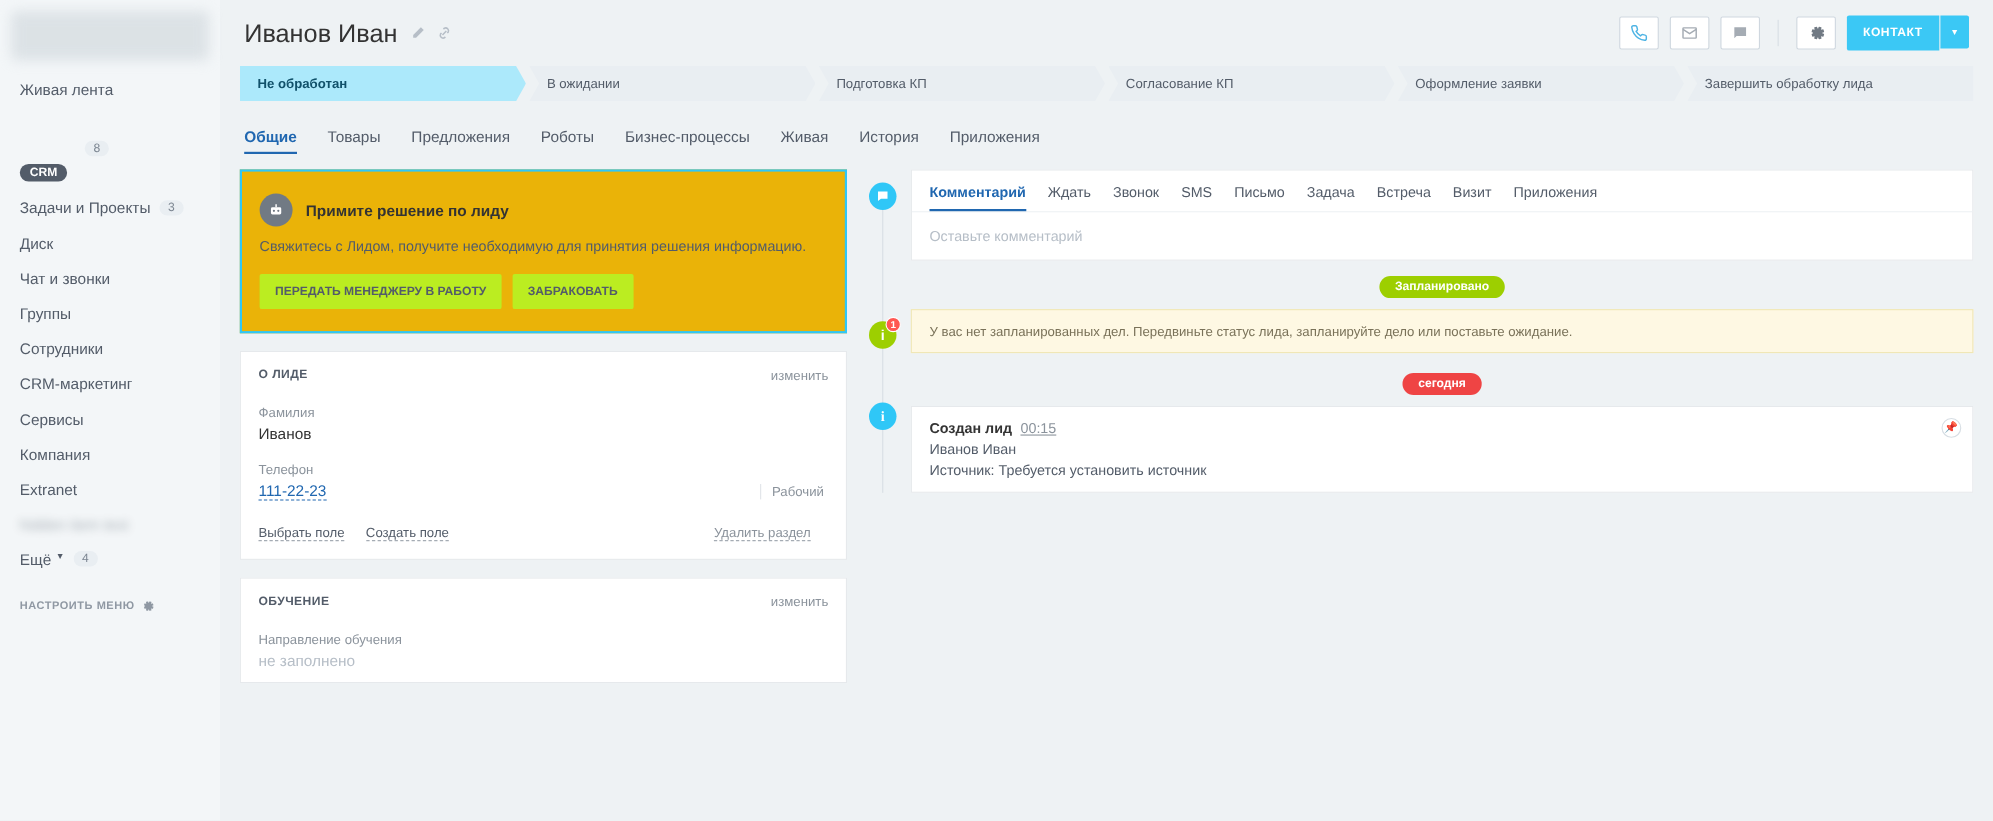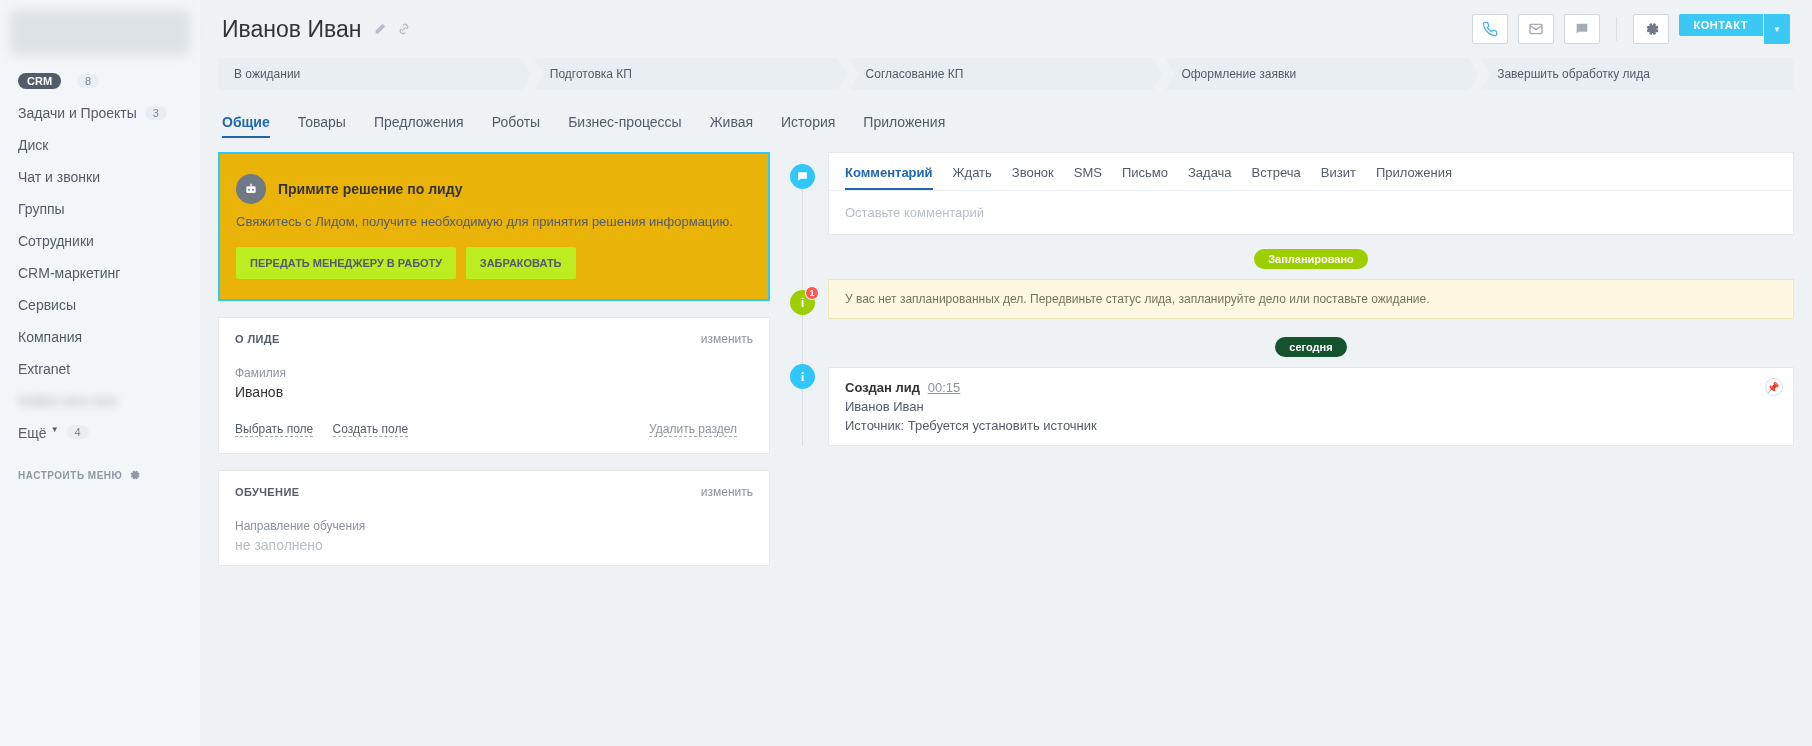--- a/index.html
+++ b/index.html
@@ -3,36 +3,36 @@
 <meta charset="utf-8">
 <style>
 * { box-sizing: border-box; margin: 0; padding: 0; }
 body { font-family: -apple-system, BlinkMacSystemFont, "Segoe UI", Helvetica, Arial, sans-serif; font-size: 13px; color: #333; background: #eef2f4; overflow-x: hidden; }
 .app { display: flex; height: 100vh; min-height: 646px; }
 .sidebar { width: 200px; background: linear-gradient(#f3f6f8,#f3f6f8); padding-top: 10px; flex-shrink: 0; }
 .logo-blur { height: 45px; margin: 0 10px 10px; background: #cdd5da; border-radius: 4px; filter: blur(6px); opacity: .6; }
 .nav-item { display: flex; align-items: center; padding: 8px 18px; color: #535c69; font-size: 14px; cursor: pointer; }
 .nav-item.active .pill { background: #535c69; color: #fff; }
 .nav-item.blurred span { filter: blur(4px); opacity: .45; }
-.pill { background: #535c69; color: #fff; border-radius: 10px; padding: 2px 9px; font-size: 11px; font-weight: 600; margin-right: 8px; }
+.pill { background: #535c69; color: #fff; border-radius: 10px; padding: 2px 9px; font-size: 11px; font-weight: 600; margin-right: 8px; margin-top: 44px; }
 .badge-count { background: #e9eef2; color: #7b8591; border-radius: 10px; padding: 1px 8px; font-size: 11px; margin-left: 8px; }
 .nav-more { display: flex; align-items: flex-start; padding: 8px 18px; color: #535c69; font-size: 14px; cursor: pointer; }
 .nav-more .tri { margin-left: 4px; font-size: 8px; }
 .nav-config { padding: 20px 18px; color: #8f98a3; font-size: 10px; letter-spacing: .5px; font-weight: 600; display: flex; align-items: center; }
 .gear-mini { width: 12px; height: 12px; margin-left: 6px; }
 .main { flex: 1; background: #eef2f4; overflow-y: auto; }
 .header { display: flex; align-items: center; padding: 14px 22px; }
 .page-title { font-size: 23px; font-weight: 300; color: #333; }
 .hdr-icons { display: flex; align-items: center; gap: 10px; color: #b6bec7; margin-left: 12px; }
 .hdr-icons svg { cursor: pointer; }
 .hdr-spacer { flex: 1; }
 .hdr-actions { display: flex; align-items: center; gap: 10px; }
 .sq-btn { width: 36px; height: 30px; border: 1px solid #cfd7df; background: #fff; border-radius: 2px; display: flex; align-items: center; justify-content: center; cursor: pointer; }
 .sep { width: 1px; height: 24px; background: #d7dee4; margin: 0 6px; }
-.contact-btn { background: #3bc8f5; color: #fff; font-size: 11px; font-weight: 700; letter-spacing: .5px; border: none; height: 22px; padding: 0 15px; border-radius: 2px 0 0 2px; cursor: pointer; }
+.contact-btn { background: #3bc8f5; color: #fff; font-size: 11px; font-weight: 700; letter-spacing: .5px; border: none; height: 32px; padding: 0 15px; border-radius: 2px 0 0 2px; cursor: pointer; }
 .contact-dd { background: #3bc8f5; color: #fff; border: none; height: 30px; width: 26px; border-radius: 0 2px 2px 0; margin-left: 1px; cursor: pointer; font-size: 8px; }
 .stages { display: flex; gap: 3px; padding: 0 18px 14px; }
 .stage { flex: 1; background: #e9eef2; padding: 9px 16px; font-size: 12px; color: #535c69; position: relative; cursor: pointer; clip-path: polygon(0 0, calc(100% - 9px) 0, 100% 50%, calc(100% - 9px) 100%, 0 100%, 9px 50%); }
 .stage:first-child { clip-path: polygon(0 0, calc(100% - 9px) 0, 100% 50%, calc(100% - 9px) 100%, 0 100%); }
 .stage.first-active { background: #ace9fb; color: #10516a; font-weight: 600; }
 .stage:last-child { clip-path: polygon(0 0, 100% 0, 100% 100%, 0 100%, 9px 50%); }
 .tabs { display: flex; gap: 28px; padding: 0 22px; border-bottom: none; }
 .tab { padding: 10px 0; font-size: 14px; color: #535c69; cursor: pointer; position: relative; }
 .tab.active { color: #2067b0; font-weight: 600; }
 .tab.active::after { content: ""; position: absolute; left: 0; right: 0; bottom: 2px; height: 2px; background: #2067b0; }
@@ -67,35 +67,38 @@
 .tl-badge-num { position: absolute; top: -4px; right: -4px; background: #ff5752; color: #fff; width: 14px; height: 14px; border-radius: 50%; font-size: 9px; display: flex; align-items: center; justify-content: center; border: 1px solid #fff; }
 .right-stack { margin-left: 38px; }
 .comment-box { background: #fff; border: 1px solid #e6e9ec; margin-bottom: 14px; }
 .comment-tabs { display: flex; gap: 20px; padding: 12px 16px 0; font-size: 13px; }
 .ctab { color: #535c69; cursor: pointer; padding-bottom: 10px; position: relative; }
 .ctab.active { color: #2067b0; font-weight: 600; }
 .ctab.active::after { content: ""; position: absolute; left: 0; right: 0; bottom: 0; height: 2px; background: #2067b0; }
 .comment-input { border-top: 1px solid #eef2f4; padding: 14px 16px; color: #b6bec7; font-size: 13px; cursor: text; }
 .status-pill { display: block; width: fit-content; margin: 0 auto 10px; padding: 4px 14px; border-radius: 12px; font-size: 11px; font-weight: 600; }
 .status-pill.green { background: #9dcf00; color: #fff; }
-.status-pill.blue { background: #14532d; color: #fff; }
+.status-pill.blue { background: #ef4444; color: #fff; }
 .note-card { background: #fef8e3; border: 1px solid #f0e7b6; padding: 12px 16px; font-size: 12px; color: #7a7259; margin-bottom: 18px; }
 .event-card { background: #fff; border: 1px solid #e6e9ec; padding: 12px 16px; font-size: 13px; position: relative; }
 .event-title { font-weight: 700; color: #333; }
 .event-time { color: #8b939c; font-weight: 400; margin-left: 4px; text-decoration: underline; }
 .event-line { color: #535c69; margin-top: 4px; }
 .pin-ic { position: absolute; right: 10px; top: 10px; width: 18px; height: 18px; border: 1px solid #d7dee4; border-radius: 50%; display: flex; align-items: center; justify-content: center; font-size: 10px; color: #8b939c; cursor: pointer; }
 svg { display: block; }
 </style>
 </head>
 <body>
 
 <div class="app">
   <aside class="sidebar">
     <div class="logo-blur"></div>
+    <div class="nav-item">
+        <span>Живая лента</span>
+      </div>
     <div class="nav-item active">
       <span class="pill">CRM</span>
       <span class="badge-count">8</span>
     </div>
     <div class="nav-item">
       <span>Задачи и Проекты</span>
       <span class="badge-count">3</span>
     </div>
     <div class="nav-item">
         <span>Диск</span>
@@ -173,20 +176,21 @@
             </svg>
           </button>
         <div style="display:flex">
           <button class="contact-btn">КОНТАКТ</button>
           <button class="contact-dd">▼</button>
         </div>
       </div>
     </div>
 
     <div class="stages">
+      <div class="stage first-active">Не обработан</div>
       <div class="stage">В ожидании</div>
       <div class="stage">Подготовка КП</div>
       <div class="stage">Согласование КП</div>
       <div class="stage">Оформление заявки</div>
       <div class="stage">Завершить обработку лида</div>
     </div>
 
     <div class="tabs">
       <div class="tab active">Общие</div>
       <div class="tab">Товары</div>
@@ -218,20 +222,27 @@
         </div>
 
         <div class="card">
           <div class="card-head">
             <span class="card-title">О ЛИДЕ</span>
             <span class="card-link-sm">изменить</span>
           </div>
           <div class="field">
             <div class="field-label">Фамилия</div>
             <div class="field-val">Иванов</div>
+          </div>
+          <div class="field">
+            <div class="field-label">Телефон</div>
+            <div class="phone-row">
+              <span class="field-val link">111-22-23</span>
+              <span class="phone-type">Рабочий</span>
+            </div>
           </div>
           <div class="card-footer">
             <div>
               <span class="foot-link">Выбрать поле</span>
               <span class="foot-link">Создать поле</span>
             </div>
             <span class="foot-link danger">Удалить раздел</span>
           </div>
         </div>
 

